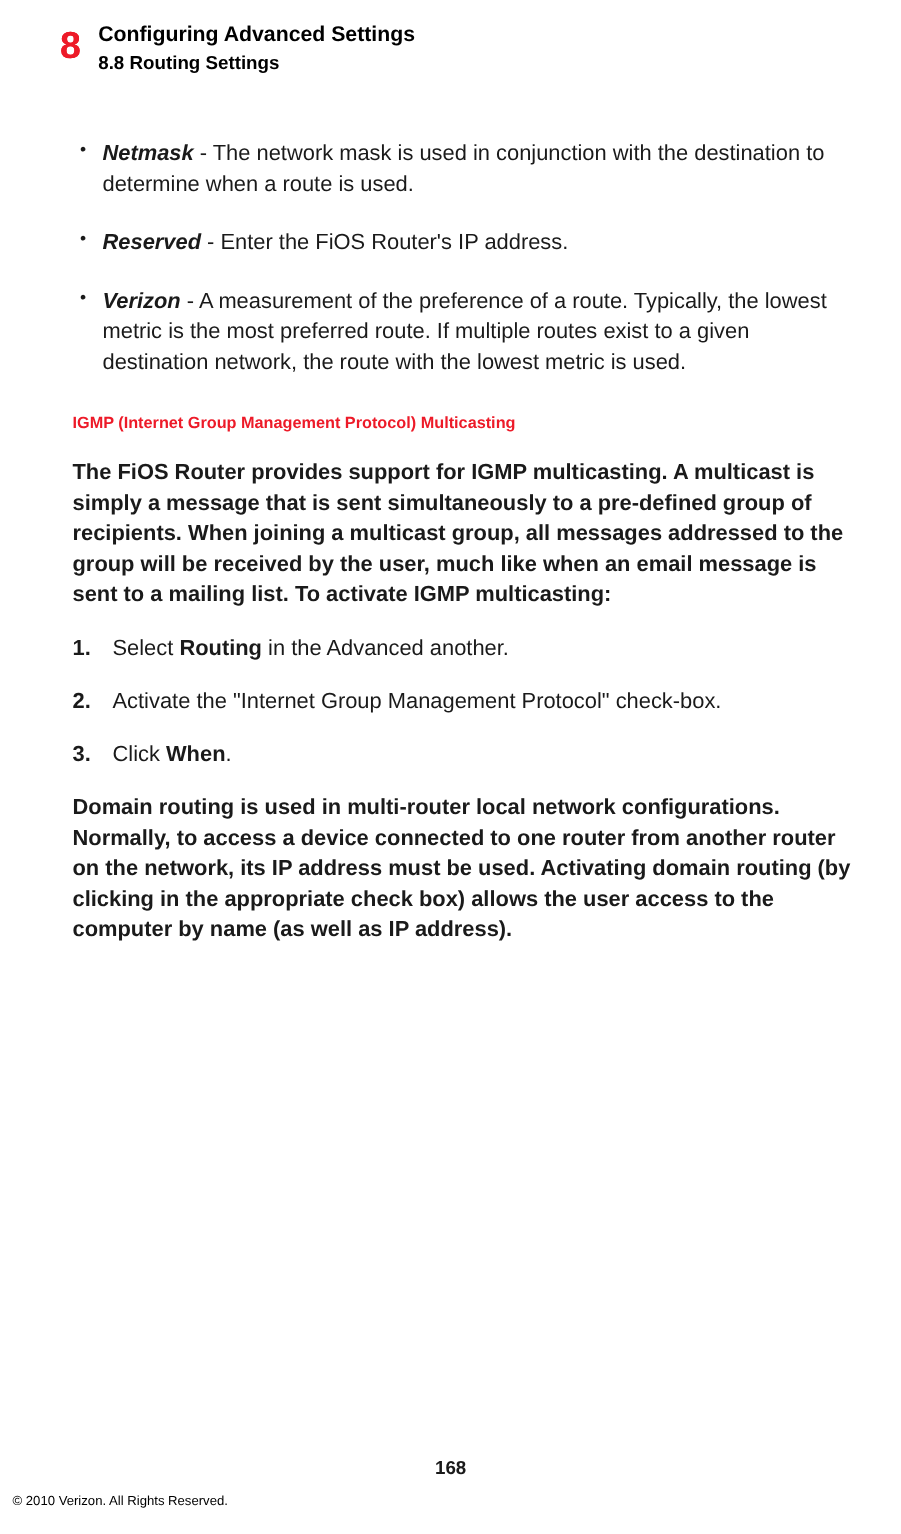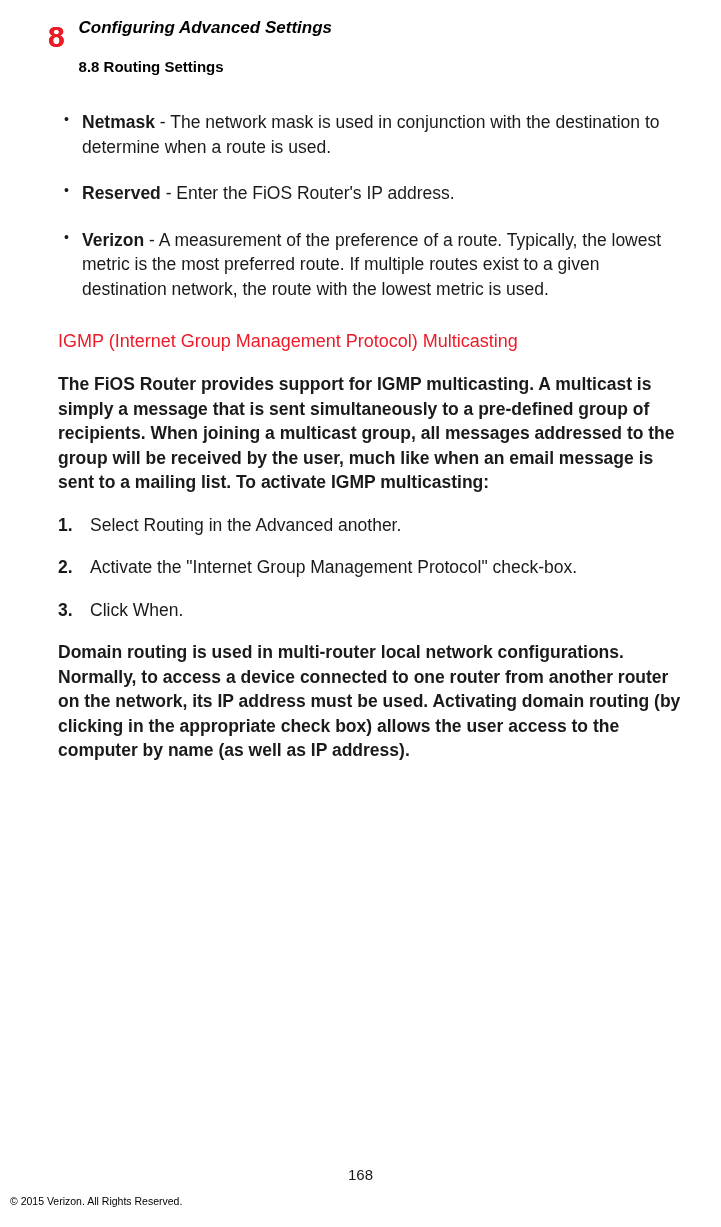--- a/index.html
+++ b/index.html
@@ -31,27 +31,26 @@
   }
   .chapter-title-block {
     display: inline-block;
     vertical-align: top;
     margin-left: 10px;
   }
   .chapter-title {
     font-size: 17px;
     font-weight: 700;
     color: #000;
-    font-style: italic;
   }
   .section-title {
     font-size: 15px;
     font-weight: 700;
     color: #000;
-    margin-top: 16px;
+    margin-top: 0;
   }
   .content {
     position: absolute;
     top: 110px;
     left: 58px;
     width: 628px;
   }
   ul.bullets {
     list-style: none;
     padding: 0;
@@ -62,53 +61,53 @@
     padding-left: 24px;
     margin-bottom: 22px;
   }
   ul.bullets li::before {
     content: "•";
     position: absolute;
     left: 6px;
     top: 0;
     font-size: 14px;
   }
-  .term { font-weight: 700; }
+  .term { font-weight: 700; font-style: italic; }
   .red-heading {
     color: #ed1a28;
-    font-weight: 400;
-    font-size: 18px;
+    font-weight: 700;
+    font-size: 13px;
     margin: 28px 0 18px 0;
   }
   p { margin: 0 0 16px 0; font-weight: bold; }
   ol.steps {
     list-style: none;
     padding: 0;
     margin: 18px 0 0 0;
   }
   ol.steps li {
     position: relative;
     padding-left: 32px;
     margin-bottom: 18px;
   }
   ol.steps li .num {
     position: absolute;
     left: 0;
     top: 0;
     font-weight: 700;
   }
-  .bold { font-weight: 400; }
+  .bold { font-weight: 700; }
   .footer {
     position: absolute;
     bottom: 42px;
     left: 0;
     width: 100%;
     text-align: center;
     font-size: 15px;
-    font-weight: 400;
+    font-weight: 700;
   }
   .copyright {
     position: absolute;
     bottom: 18px;
     left: 10px;
     font-size: 10.5px;
     color: #000;
   }
   
   .big8 {
@@ -164,13 +163,13 @@
       <span>Click </span><span class="bold">When</span><span>.</span>
     </li>
   </ol>
 
 
   <p>Domain routing is used in multi-router local network configurations. Normally, to access a device connected to one router from another router on the network, its IP address must be used. Activating domain routing (by clicking in the appropriate check box) allows the user access to the computer by name (as well as IP address).</p>
 
 </div>
 
 <div class="footer">168</div>
-<div class="copyright">© 2015 Verizon. All Rights Reserved.</div>
+<div class="copyright">© 2010 Verizon. All Rights Reserved.</div>
 
 </body></html>

